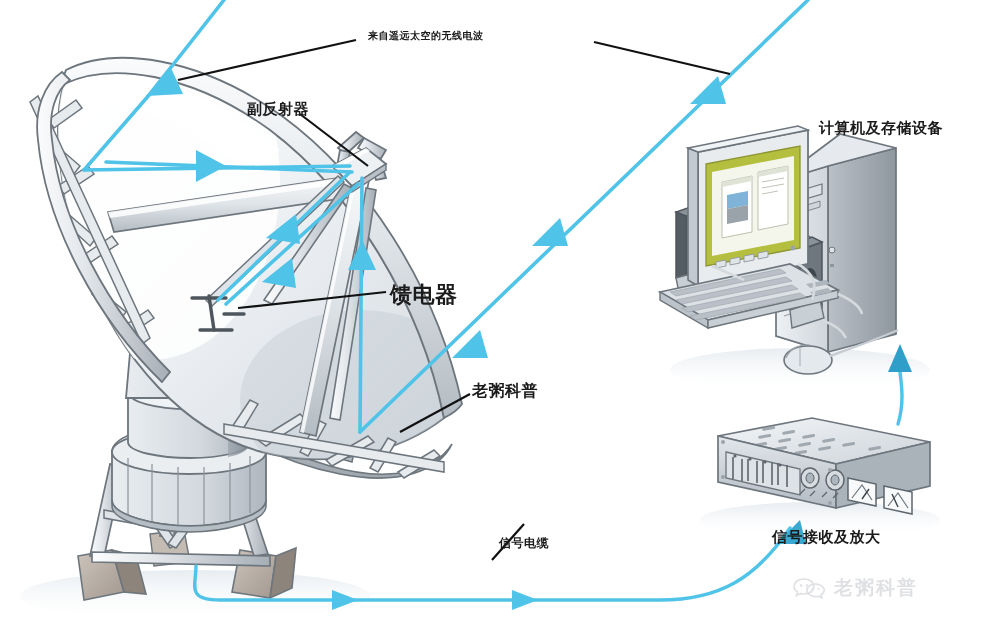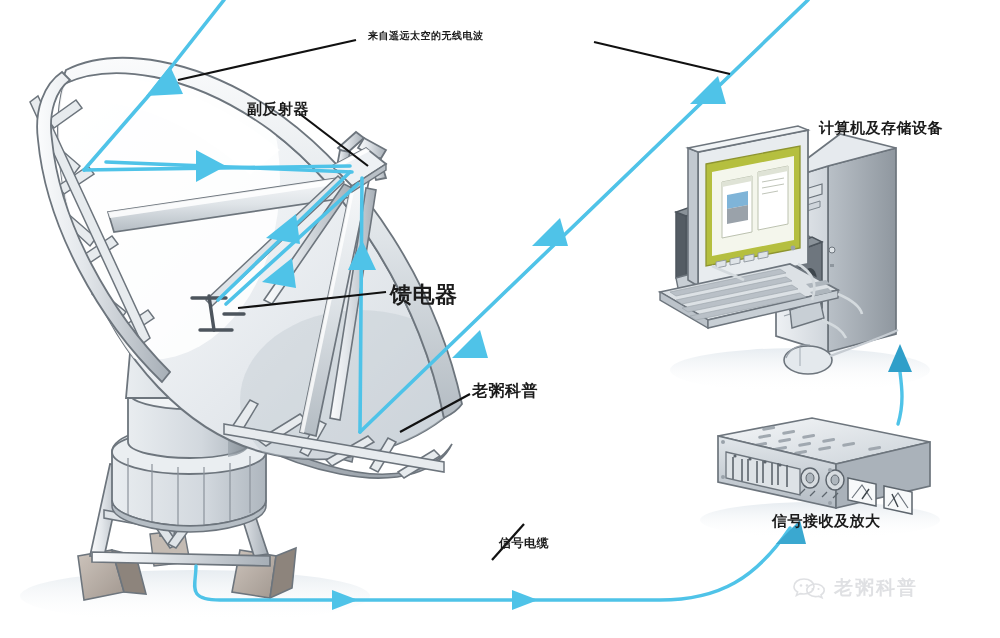--- a/index.html
+++ b/index.html
@@ -498,21 +498,21 @@
   <div class="label" style="left:368px; top:31px; font-size:10px;">来自遥远太空的无线电波</div>
 
   <div class="label" style="left:247px; top:101px; font-size:15px;">副反射器</div>
 
   <div class="label" style="left:390px; top:284px; font-size:22px;">馈电器</div>
 
   <div class="label" style="left:472px; top:383px; font-size:16px;">老粥科普</div>
 
   <div class="label" style="left:771px; top:120px; font-size:15px;margin-left:48px;">计算机及存储设备</div>
 
-  <div class="label" style="left:772px; top:513px; font-size:15px;text-align:center;">信号接收及放大</div>
+  <div class="label" style="left:772px; top:529px; font-size:15px;text-align:center;">信号接收及放大</div>
 
   <div class="label" style="left:499px; top:537px; font-size:12px;">信号电缆</div>
 
   <div class="watermark" style="left:793px; top:575px;">
     <svg width="34" height="24" viewBox="0 0 34 24">
       <g fill="none" stroke="#b9bcc2" stroke-width="1.6">
         <path d="M11 3 C5 3 1 6.5 1 10.5 C1 12.8 2.4 14.8 4.6 16 L3.4 19.4 L7.2 17.6
                  C8.4 17.9 9.7 18 11 18 C17 18 21 14.5 21 10.5 C21 6.5 17 3 11 3 Z"></path>
         <path d="M22.5 8 C17.6 8 13.8 10.9 13.8 14.3 C13.8 17.7 17.6 20.6 22.5 20.6
                  C23.6 20.6 24.7 20.5 25.7 20.2 L29 21.7 L28 18.9

